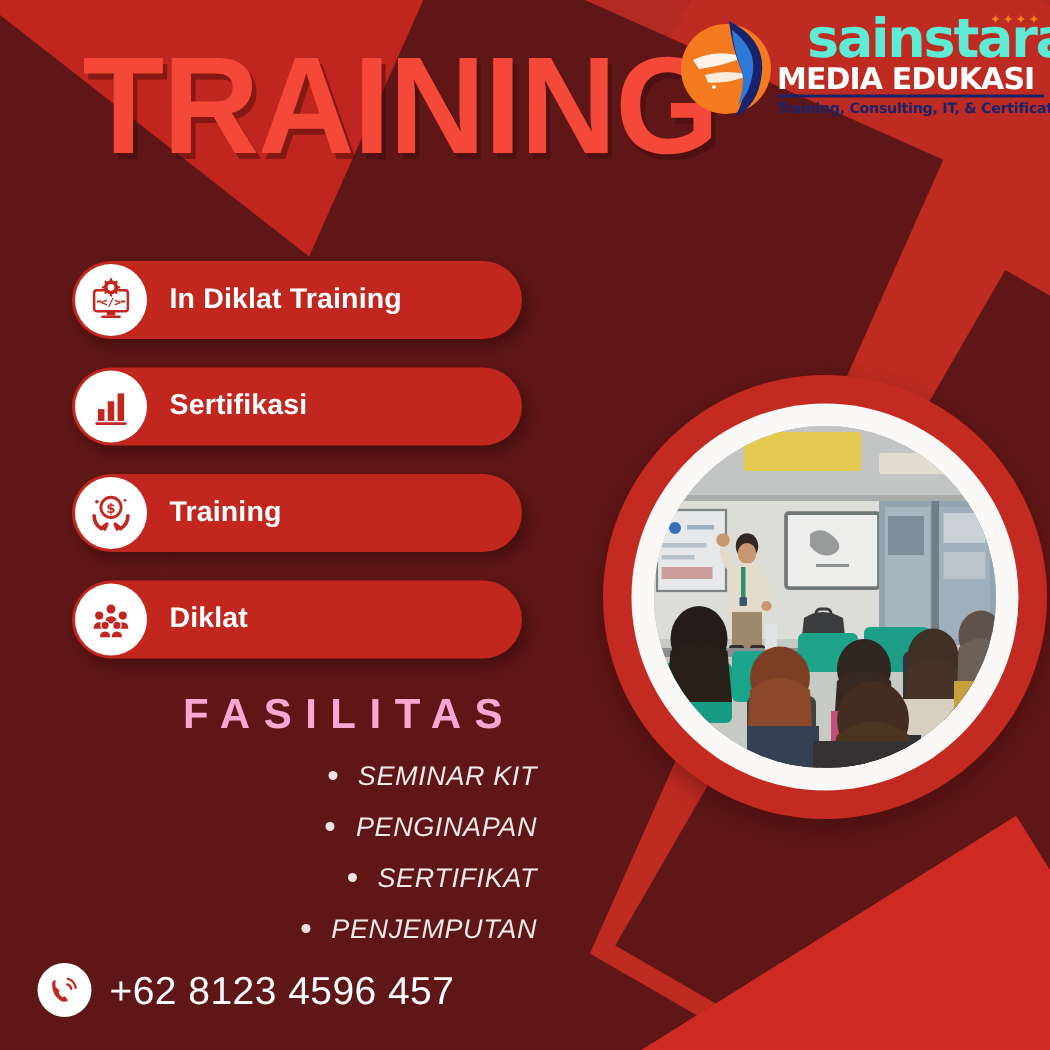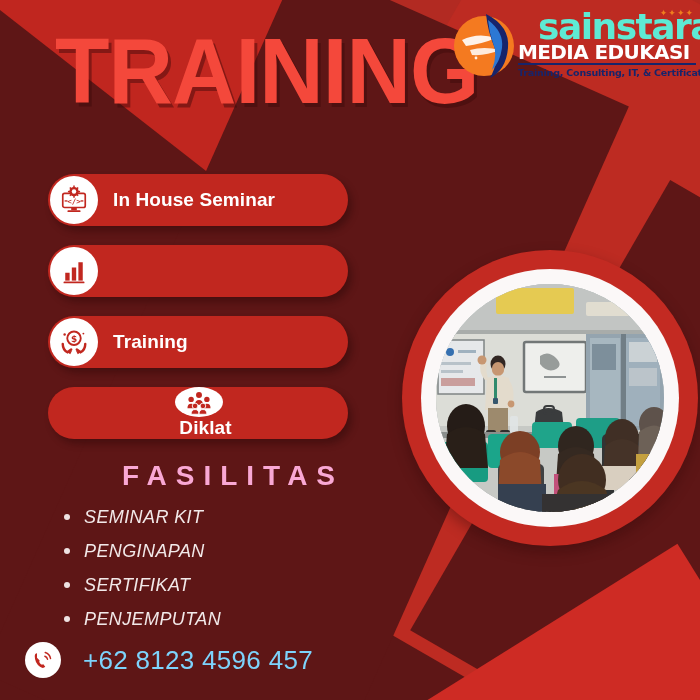--- a/index.html
+++ b/index.html
@@ -86,47 +86,48 @@
     background:#FFFFFF;margin-left:2px;
     display:flex;align-items:center;justify-content:center;
   }
   .pill-label{
     color:#FFFFFF;font-size:19px;font-weight:700;margin-left:15px;
     letter-spacing:0.1px;white-space:nowrap;
   }
   #pill-0{top:174px;}
   #pill-1{top:245px;}
   #pill-2{top:316px;}
-  #pill-3{top:387px;flex-direction:column;}
+  #pill-3{top:387px;}
 
   
   #fasilitas-title{
     position:absolute;left:122px;top:460px;
     color:#f9a8d4;font-size:28px;font-weight:700;letter-spacing:9px;
     white-space:nowrap;
   }
   #fasilitas-list{position:absolute;left:58px;top:500px;width:300px;}
   .fas-item{
     display:flex;align-items:center;height:34px;
     color:#F2E9E9;font-size:18px;font-style:italic;font-weight:400;
     letter-spacing:0.4px;
+    justify-content:flex-end;
   }
   .fas-bullet{
     width:6px;height:6px;border-radius:50%;background:#EEE2E2;
     margin-right:14px;margin-left:6px;min-width:6px;
   }
 
   
   #phone-row{position:absolute;left:25px;top:642px;display:flex;align-items:center;}
   #phone-badge{
     width:36px;height:36px;border-radius:50%;background:#FFFFFF;
     display:flex;align-items:center;justify-content:center;
   }
   #phone-number{
-    color:#7dd3fc;font-size:26px;font-weight:400;margin-left:22px;
+    color:#ffffff;font-size:26px;font-weight:400;margin-left:12px;
     letter-spacing:0.3px;white-space:nowrap;
   }
 
   
   #photo-wrap{
     position:absolute;left:402px;top:250px;width:296px;height:296px;
     border-radius:50%;background:#C32A22;
     box-shadow:0 6px 14px rgba(40,6,6,0.35);
     display:flex;align-items:center;justify-content:center;
   }
@@ -195,32 +196,33 @@
             <line x1="20" y1="7" x2="22.5" y2="7"></line>
           <line x1="11.6" y1="2.6" x2="13.4" y2="4.4"></line>
             <line x1="18.6" y1="9.6" x2="20.4" y2="11.4"></line>
           <line x1="20.4" y1="2.6" x2="18.6" y2="4.4"></line>
             <line x1="13.4" y1="9.6" x2="11.6" y2="11.4"></line>
         </g>
         <line x1="6" y1="17" x2="9" y2="17" stroke="#C1271F" stroke-width="1.4"></line>
         <line x1="23" y1="17" x2="26" y2="17" stroke="#C1271F" stroke-width="1.4"></line>
       </svg>
     </span>
-    <span class="pill-label">In House Seminar</span>
+    <span class="pill-label">In Diklat Training</span>
   </div>
 
   <div class="pill" id="pill-1">
     <span class="pill-icon">
       <svg viewBox="0 0 32 32" width="28" height="28">
         <rect x="6" y="18" width="5" height="9" fill="#C1271F"></rect>
         <rect x="13.5" y="12" width="5" height="15" fill="#C1271F"></rect>
         <rect x="21" y="6" width="5" height="21" fill="#C1271F"></rect>
         <rect x="4" y="28" width="24" height="2" rx="1" fill="#C1271F"></rect>
       </svg>
     </span>
+    <span class="pill-label">Sertifikasi</span>
   </div>
 
   <div class="pill" id="pill-2">
     <span class="pill-icon">
       <svg viewBox="0 0 32 32" width="30" height="30">
         <circle cx="16" cy="12" r="7.2" fill="none" stroke="#C1271F" stroke-width="2"></circle>
         <text x="16" y="16" font-size="9.5" fill="#C1271F" text-anchor="middle" font-family="DejaVu Sans, sans-serif" font-weight="bold">$</text>
         <path d="M4 18 Q4 24 9 27 L13 24" fill="none" stroke="#C1271F" stroke-width="2.6" stroke-linecap="round"></path>
         <path d="M28 18 Q28 24 23 27 L19 24" fill="none" stroke="#C1271F" stroke-width="2.6" stroke-linecap="round"></path>
         <path d="M9 27 L12 29 L14 25" fill="#C1271F"></path>

